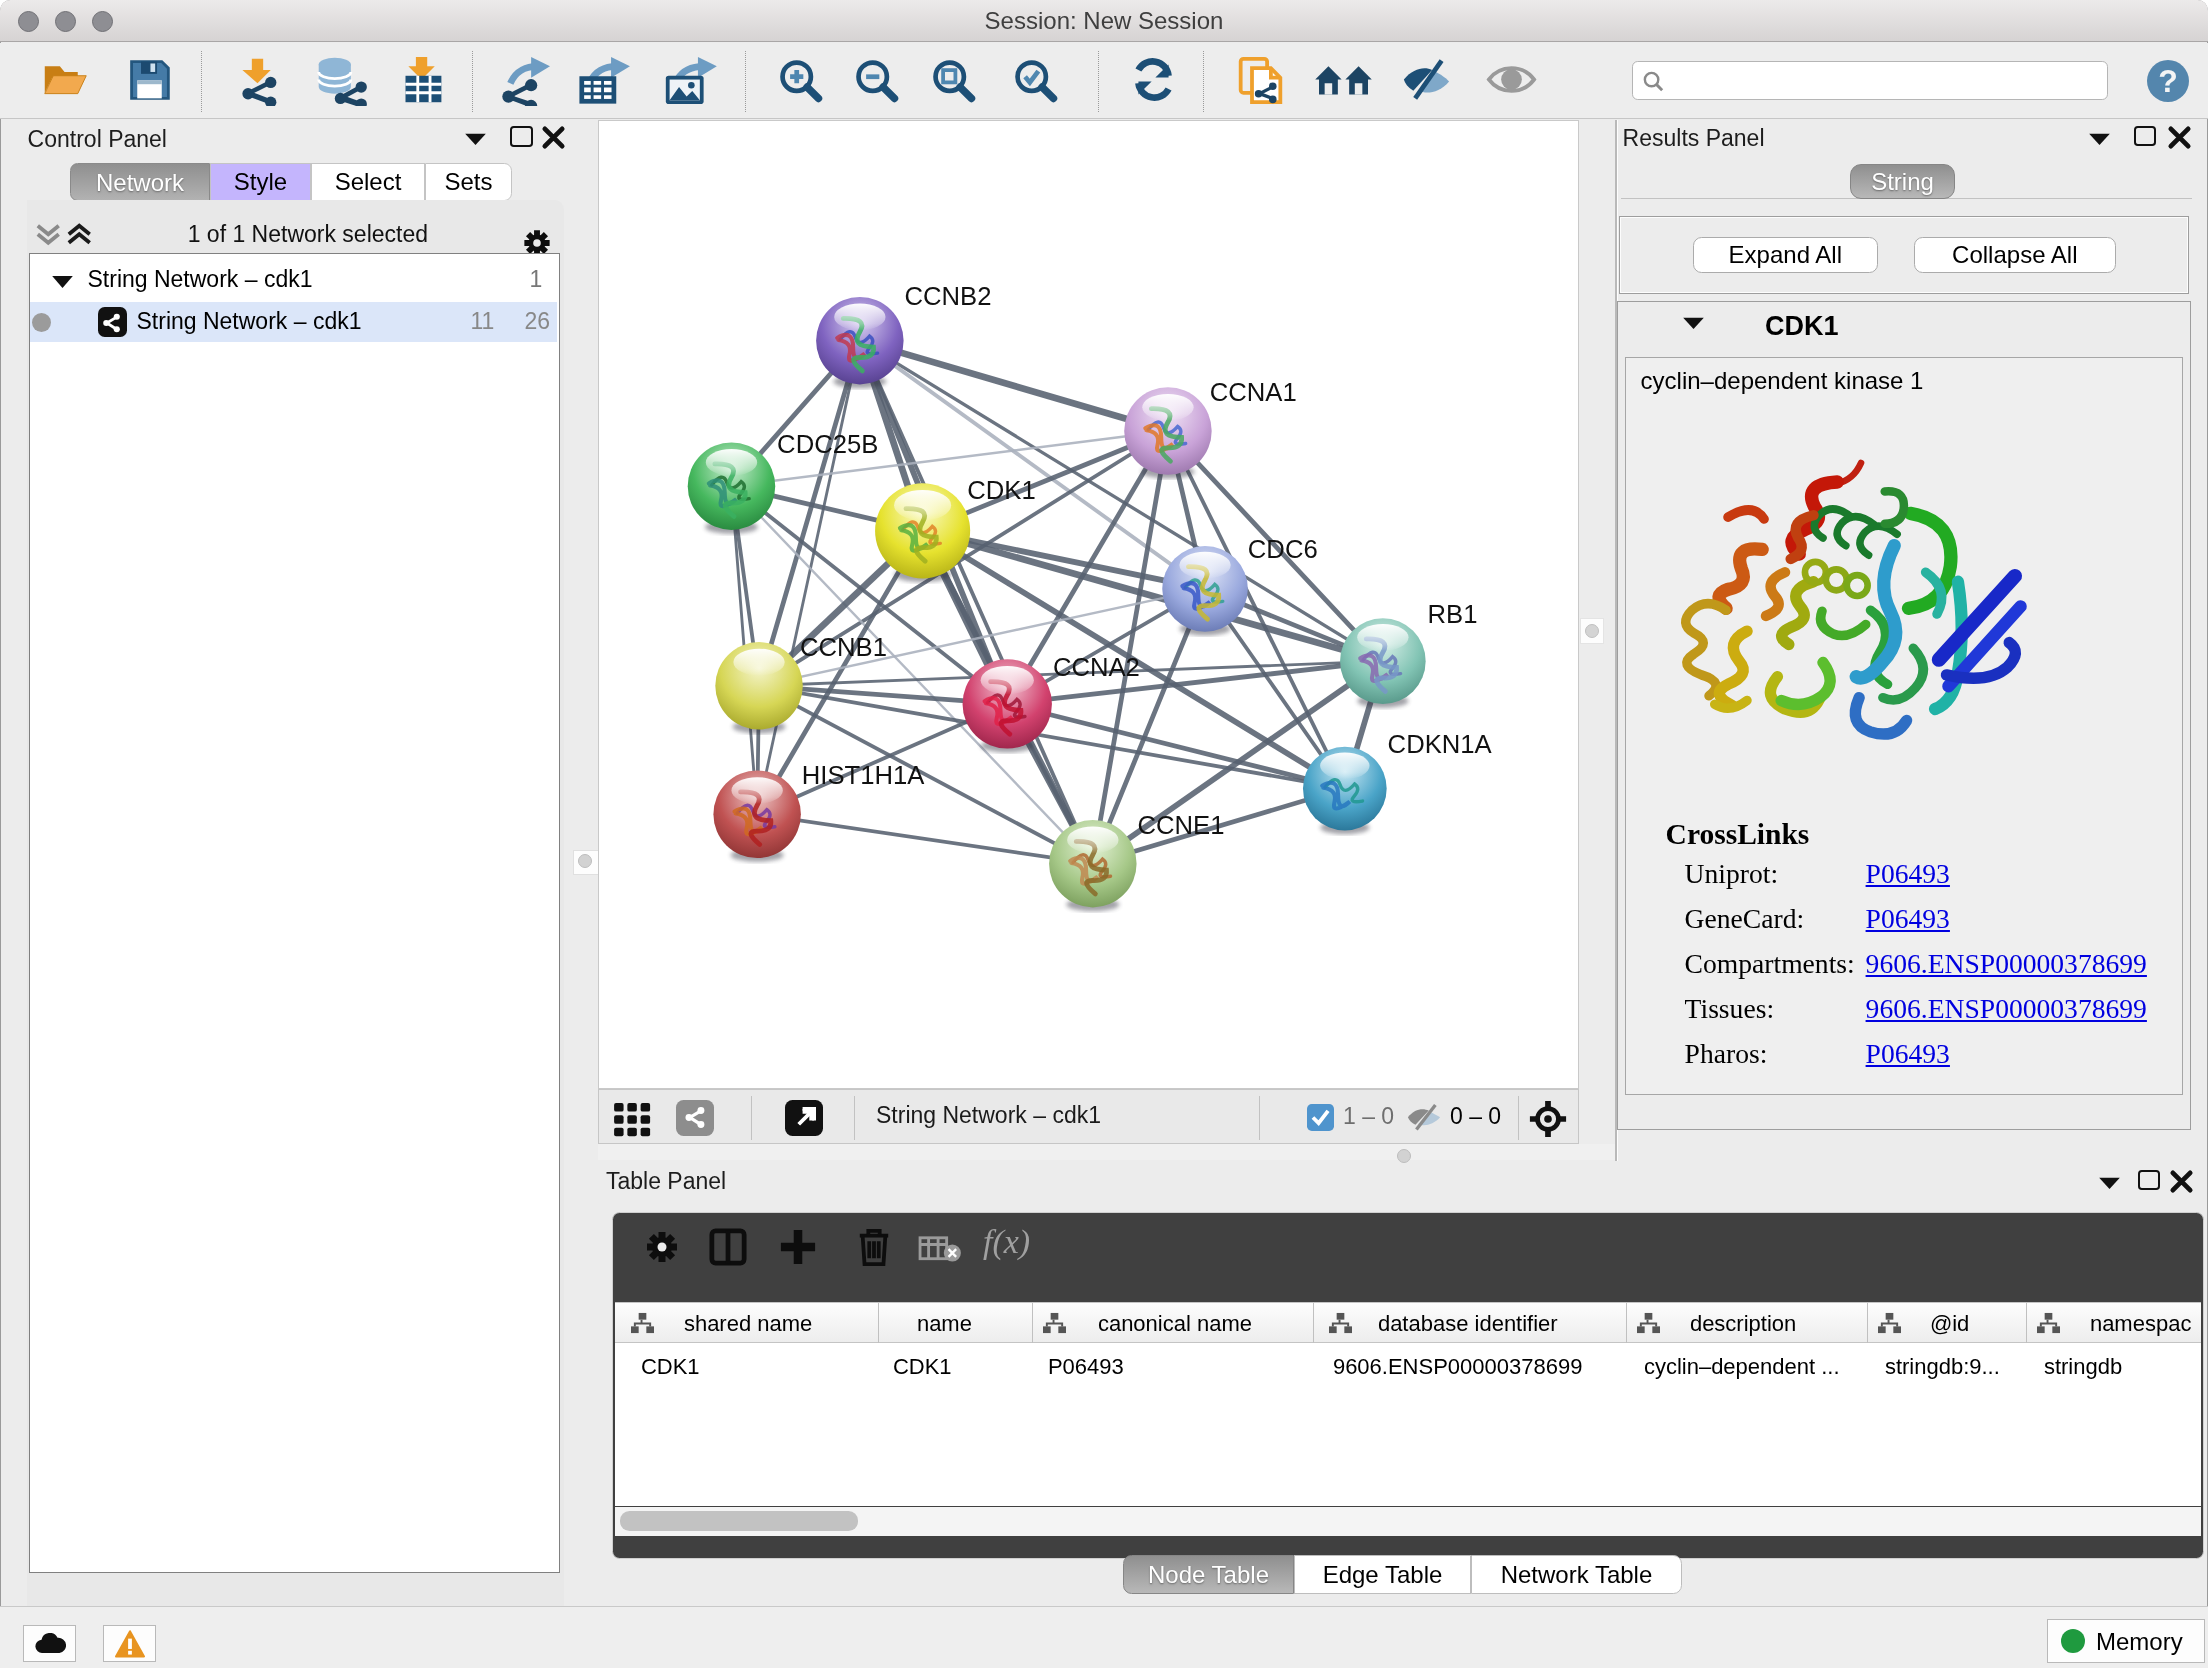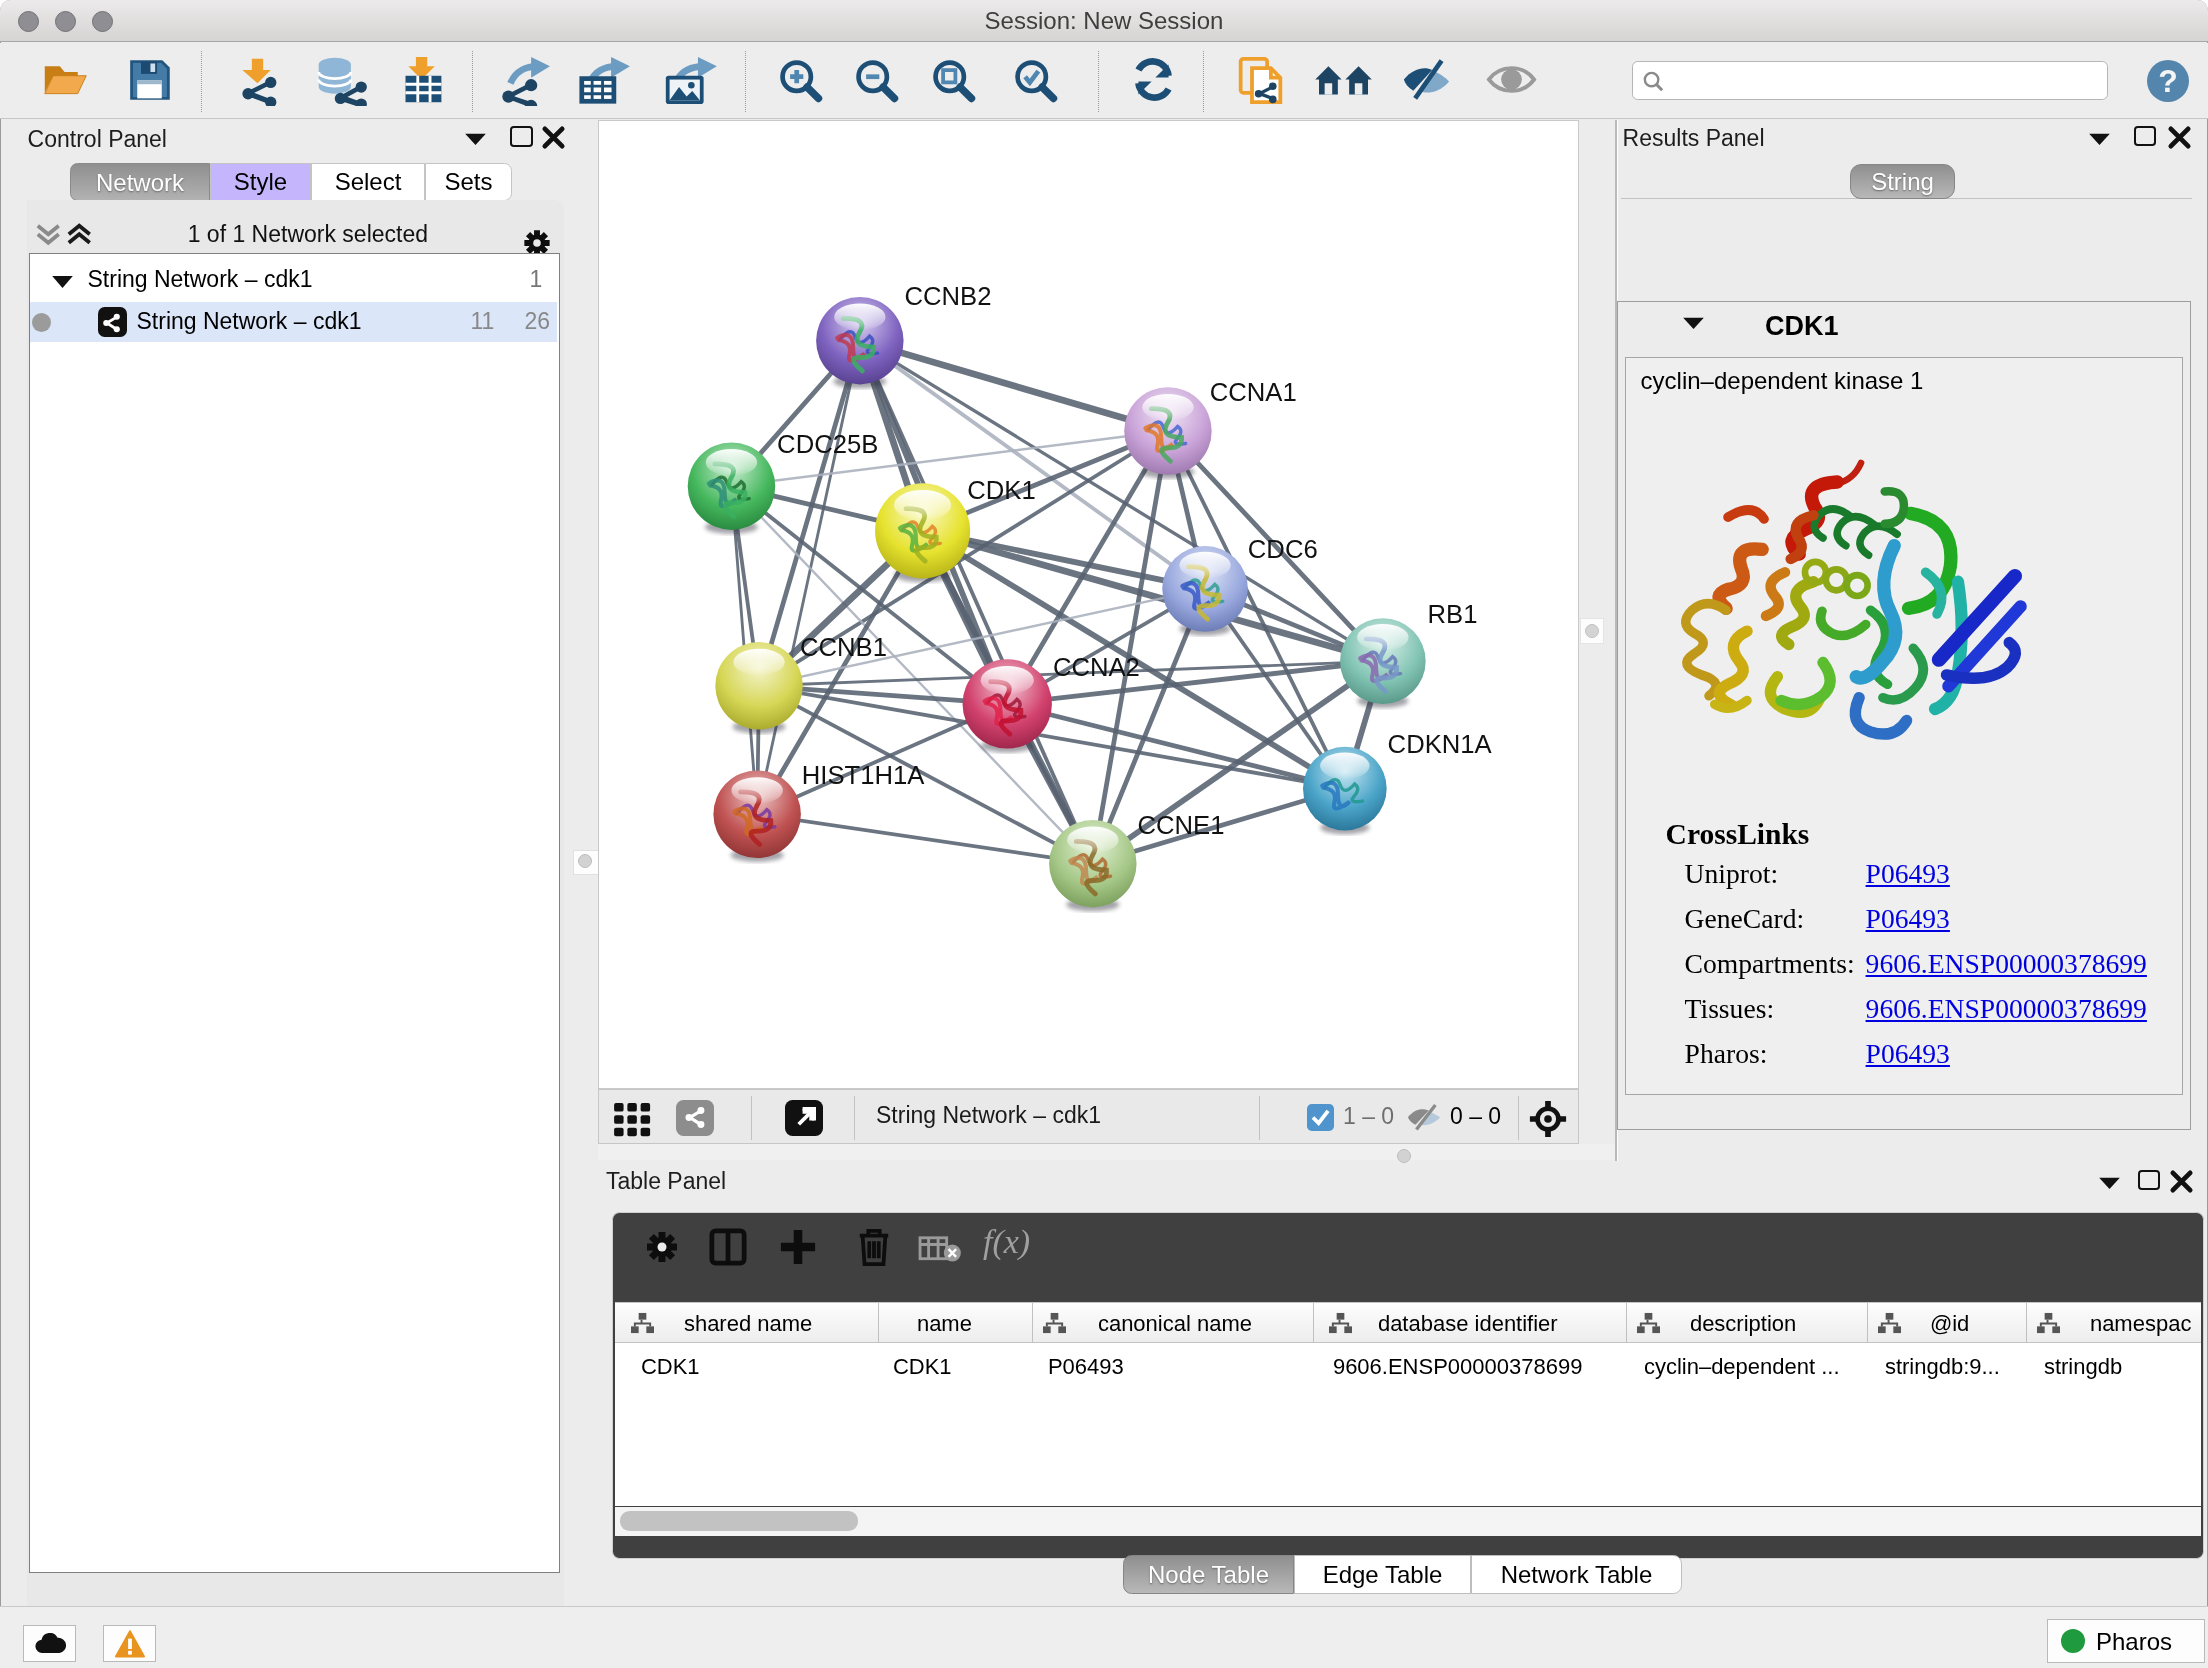--- a/index.html
+++ b/index.html
@@ -512,20 +512,24 @@
  <svg class="abs" style="left:472px;top:11.4px" width="25" height="15" viewBox="0 0 26 16">
       <path d="M2 3 h22 l-11 12z" fill="#111"></path>
     </svg>
  <div class="abs" style="left:519px;top:5.7px;width:22px;height:20px;border:2.9px solid #111;border-radius:3.8px"></div>
  <svg class="abs" style="left:552px;top:4.8px" width="25" height="25" viewBox="0 0 26 26">
       <path d="M4 4 22 22 M22 4 4 22" stroke="#111" stroke-width="5" stroke-linecap="round"></path>
     </svg>
  <div class="abs" style="left:5.7px;top:78px;width:571px;height:1px;background:#c2c2c2"></div>
  <div class="abs" style="left:235px;top:44px;width:105px;height:35px;background:linear-gradient(#8f8f8f,#b8b8b8);border:1px solid #868686;border-radius:11px;color:#fff;font-size:24px;text-align:center;line-height:34px;text-shadow:0 1px 1.9px #666">String</div>
 
+ <div class="abs" style="left:3.8px;top:96px;width:570px;height:78px;background:#ececec;border:1.9px solid #9d9d9d;box-shadow:inset 0 0 0 1px #fdfdfd">
+  <div class="abs" style="left:73px;top:20px;width:185px;height:36px;background:#fff;border:1px solid #ababab;border-radius:8.6px;font-size:24px;color:#000;text-align:center;line-height:34px">Expand All</div>
+  <div class="abs" style="left:294px;top:20px;width:202px;height:36px;background:#fff;border:1px solid #ababab;border-radius:8.6px;font-size:24px;color:#000;text-align:center;line-height:34px">Collapse All</div>
+ </div>
 
  <div class="abs" style="left:1.9px;top:181px;width:574px;height:829px;background:#ececec;border:1.9px solid #9d9d9d">
   <svg class="abs" style="left:63px;top:13.3px" width="25" height="15" viewBox="0 0 26 16">
         <path d="M2 3 h22 l-11 12z" fill="#111"></path>
       </svg>
   <div class="abs" style="left:147px;top:8.6px;font-size:27px;font-weight:bold;color:#000">CDK1</div>
   <div class="abs" style="left:6.7px;top:55px;width:558px;height:738px;background:#efefef;border:1.9px solid #a6a6a6">
    <div class="abs" style="left:15px;top:8.6px;font-size:24px;color:#000">cyclin–dependent kinase 1</div>
    <svg class="abs" style="left:45px;top:100px" width="361" height="295" viewBox="0 0 380 310">
     <g fill="none" stroke-linecap="round">
@@ -708,16 +712,16 @@
  </div>
  <div class="abs" style="left:103px;top:18px;width:53px;height:37px;background:#fdfdfd;border:1.9px solid #b9b9b9">
   <svg style="position:absolute;left:10.5px;top:3.8px" width="30" height="28.5" viewBox="0 0 32 30">
         <path d="M16 1 L31 28 H1z" fill="#e89420" stroke="#e89420" stroke-width="2" stroke-linejoin="round"></path>
         <rect x="14" y="9" width="4" height="11" fill="#fff"></rect>
         <rect x="14" y="22" width="4" height="4" fill="#fff"></rect>
       </svg>
  </div>
  <div class="abs" style="left:2047px;top:12.4px;width:158px;height:44px;background:#fdfdfd;border:1.9px solid #b9b9b9">
   <div style="position:absolute;left:13.3px;top:8.6px;width:24px;height:24px;border-radius:50%;background:#1f9a3f"></div>
-  <div style="position:absolute;left:48px;top:7.6px;font-size:24px;color:#000">Pharos</div>
+  <div style="position:absolute;left:48px;top:7.6px;font-size:24px;color:#000">Memory</div>
  </div>
 </div>
 
 
 </body></html>

